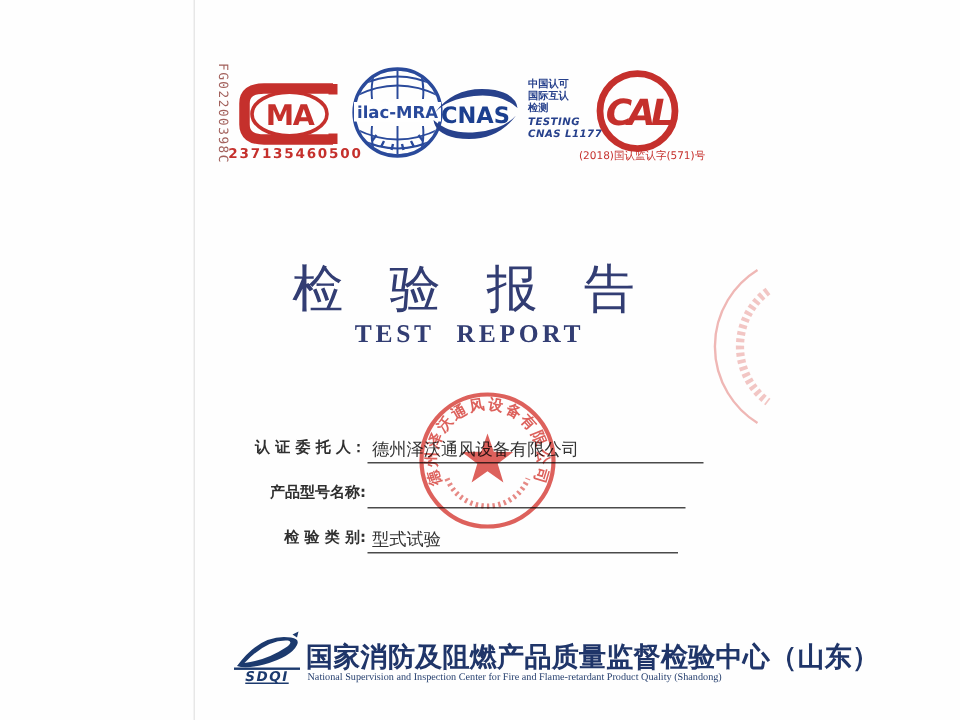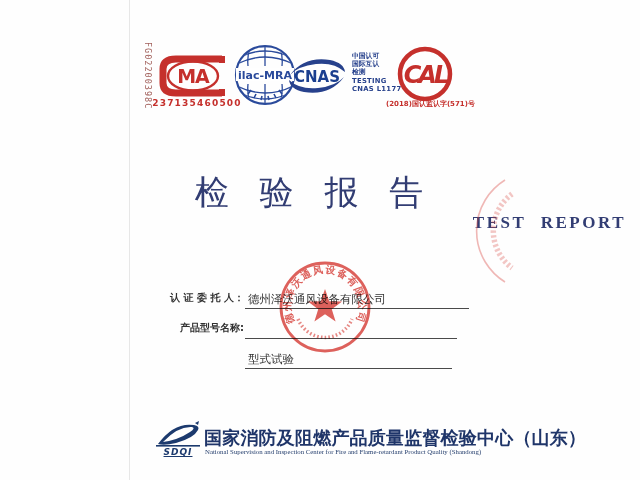--- a/index.html
+++ b/index.html
@@ -12,27 +12,27 @@
   .report-no{left:367px;top:13px;font-family:"DejaVu Serif","Liberation Serif",serif;
              font-size:11px;color:#4a4a4a;letter-spacing:.5px;}
   
   .side-code{left:143px;top:42px;writing-mode:vertical-rl;font-size:8.5px;color:#a2605b;
              letter-spacing:1px;font-family:"DejaVu Sans Mono","Liberation Mono",monospace;}
   
   .cma-num{left:152px;top:98px;width:90px;text-align:center;font-size:9px;font-weight:bold;
            color:#c5302c;letter-spacing:1.2px;}
   
   .cnas-text{left:352px;top:52px;color:#27418c;font-size:6.8px;font-weight:bold;line-height:8.2px;}
-  .cnas-text .lat{font-weight:bold;letter-spacing:.3px;}
+  .cnas-text .lat{font-weight:bold;letter-spacing:.3px;font-style:italic;}
   
-  .cal-caption{left:386px;top:99px;font-size:7px;color:#c5302c;font-weight:bold;white-space:nowrap;}
+  .cal-caption{left:386px;top:99px;font-size:7px;color:#c5302c;font-weight:normal;white-space:nowrap;}
   
   .title-zh{left:0;top:170px;width:618px;text-align:center;font-size:34px;font-weight:400;
             color:#323d73;letter-spacing:10px;text-indent:10px;}
-  .title-en{left:0;top:213px;width:626px;text-align:right;
+  .title-en{left:0;top:213px;width:626px;text-align:center;
             font-family:"Liberation Serif","DejaVu Serif",serif;font-size:17px;font-weight:700;
             color:#323d73;letter-spacing:2.5px;word-spacing:8px;}
   
   .frow-label{width:89px;text-align:right;font-size:10px;font-weight:600;color:#303030;
               white-space:nowrap;}
   .frow-value{font-size:11.5px;color:#333;white-space:nowrap;}
   .underline{border-top:1px solid #4a4a4a;height:0;}
   
   .org-zh{left:204px;top:426px;font-size:18px;font-weight:700;color:#1f3569;
           letter-spacing:.2px;white-space:nowrap;}
@@ -105,20 +105,21 @@
   <div class="abs title-zh">检 验 报 告</div>
   <div class="abs title-en">TEST REPORT</div>
 
   <div class="abs frow-label" style="left:155px;top:291px;">认 证 委 托 人：</div>
   <div class="abs frow-value" style="left:248px;top:292px;">德州泽沃通风设备有限公司</div>
   <div class="abs underline" style="left:245px;top:308px;width:224px;"></div>
 
   <div class="abs frow-label" style="left:155px;top:321px;">产品型号名称:</div>
   <div class="abs underline" style="left:245px;top:338px;width:212px;"></div>
 
+  <div class="abs frow-label" style="left:155px;top:351px;">检 验 类 别:</div>
   <div class="abs frow-value" style="left:248px;top:352px;">型式试验</div>
   <div class="abs underline" style="left:245px;top:368px;width:207px;"></div>
 
   <svg class="abs" style="left:265px;top:247px;opacity:.85;mix-blend-mode:multiply;" width="120" height="120" viewBox="0 0 120 120">
     <circle cx="60" cy="60" r="44" fill="none" stroke="#d8453f" stroke-width="2.8"></circle>
     <polygon points="60,42 64.2,54.2 77.1,54.4 66.8,62.2 70.6,74.6 60,67.2 49.4,74.6 53.2,62.2 42.9,54.4 55.8,54.2" fill="#d8453f"></polygon>
     <defs>
       <path id="sealTextPath" d="M 30.6 77 A 34 34 0 1 1 89.4 77" fill="none"></path>
       <path id="sealNumPath" d="M 35 78 A 31 31 0 0 0 85 78" fill="none"></path>
     </defs>

